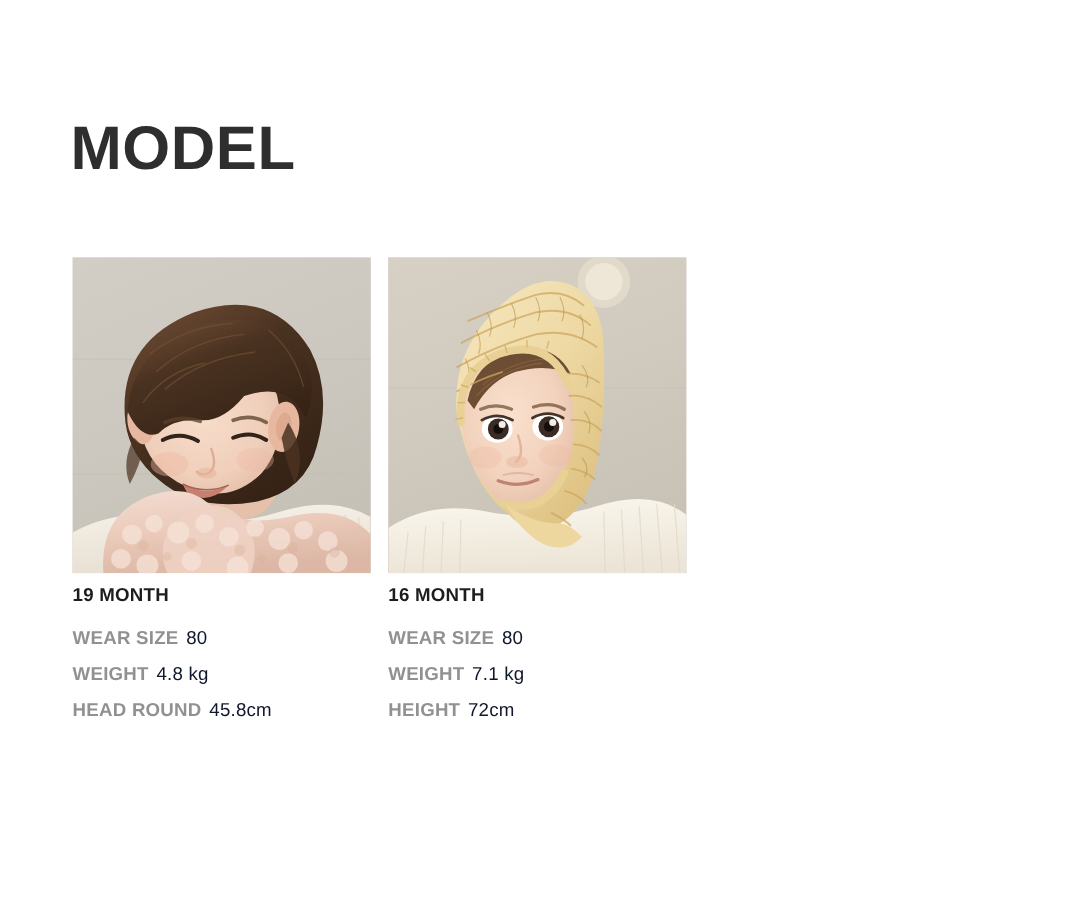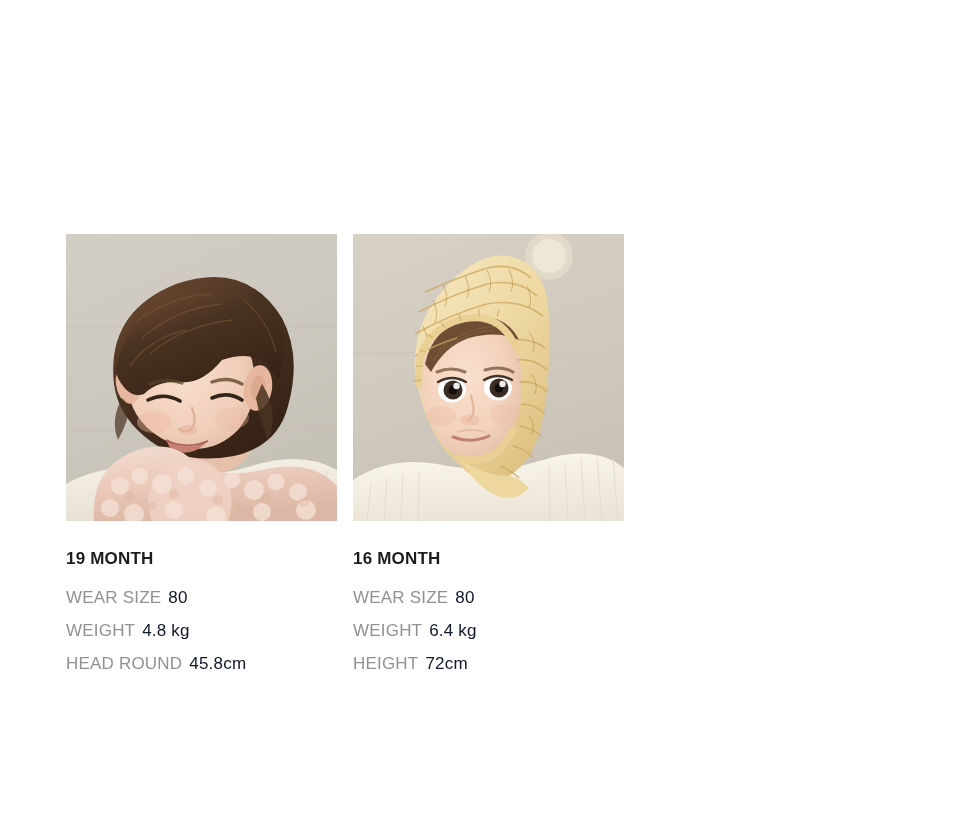--- a/index.html
+++ b/index.html
@@ -53,54 +53,55 @@
     width: 271px;
     height: 287px;
     position: relative;
     overflow: hidden;
     background: #cdc8bf;
   }
   .photo svg { display: block; width: 100%; height: 100%; }
 
   
   .spec-block {
-    padding-top: 27px;
+    padding-top: 9px;
   }
   .spec-title {
     font-size: 17px;
     line-height: 22px;
     font-weight: 700;
     color: #1d1d1d;
     letter-spacing: 0.2px;
     margin-bottom: 11px;
     white-space: nowrap;
   }
   .spec-row {
     font-size: 17px;
     line-height: 33px;
     white-space: nowrap;
   }
   .spec-label {
     color: #919191;
-    font-weight: 400;
+    font-weight: 700;
     letter-spacing: 0.2px;
     text-align: center;
   }
   .spec-value {
     color: #0f172a;
     font-weight: 400;
     letter-spacing: 0.2px;
     margin-left: 7px;
   }
 </style>
 </head>
 <body>
 
 <div class="page">
 
+  <div class="section-title">MODEL</div>
 
   <div class="model-grid">
 
     <div class="model-card">
 
       <div class="photo">
         <svg viewBox="0 0 271 287" preserveAspectRatio="xMidYMid slice">
           <defs>
             <linearGradient id="bgL" x1="0" y1="0" x2="0.4" y2="1">
               <stop offset="0%" stop-color="#d3cec5"></stop>
@@ -354,21 +355,21 @@
         </svg>
       </div>
 
       <div class="spec-block">
         <div class="spec-title">16 MONTH</div>
 
         <div class="spec-row">
           <span class="spec-label">WEAR SIZE</span><span class="spec-value">80</span>
         </div>
         <div class="spec-row">
-          <span class="spec-label">WEIGHT</span><span class="spec-value">6.4 kg</span>
+          <span class="spec-label">WEIGHT</span><span class="spec-value">7.1 kg</span>
         </div>
         <div class="spec-row">
           <span class="spec-label">HEIGHT</span><span class="spec-value">72cm</span>
         </div>
       </div>
     </div>
 
   </div>
 </div>
 

